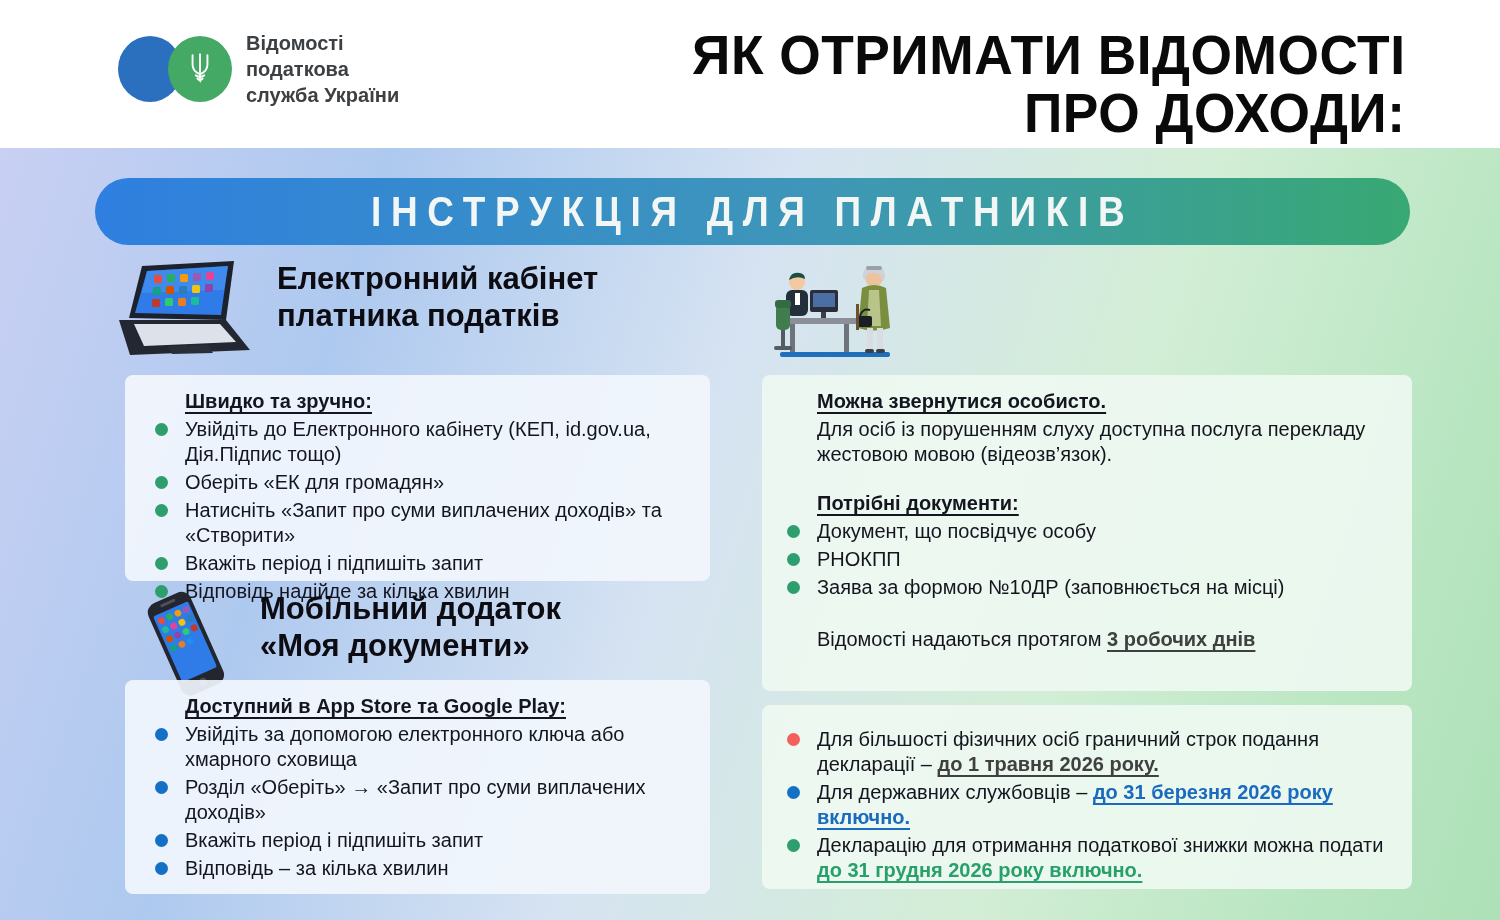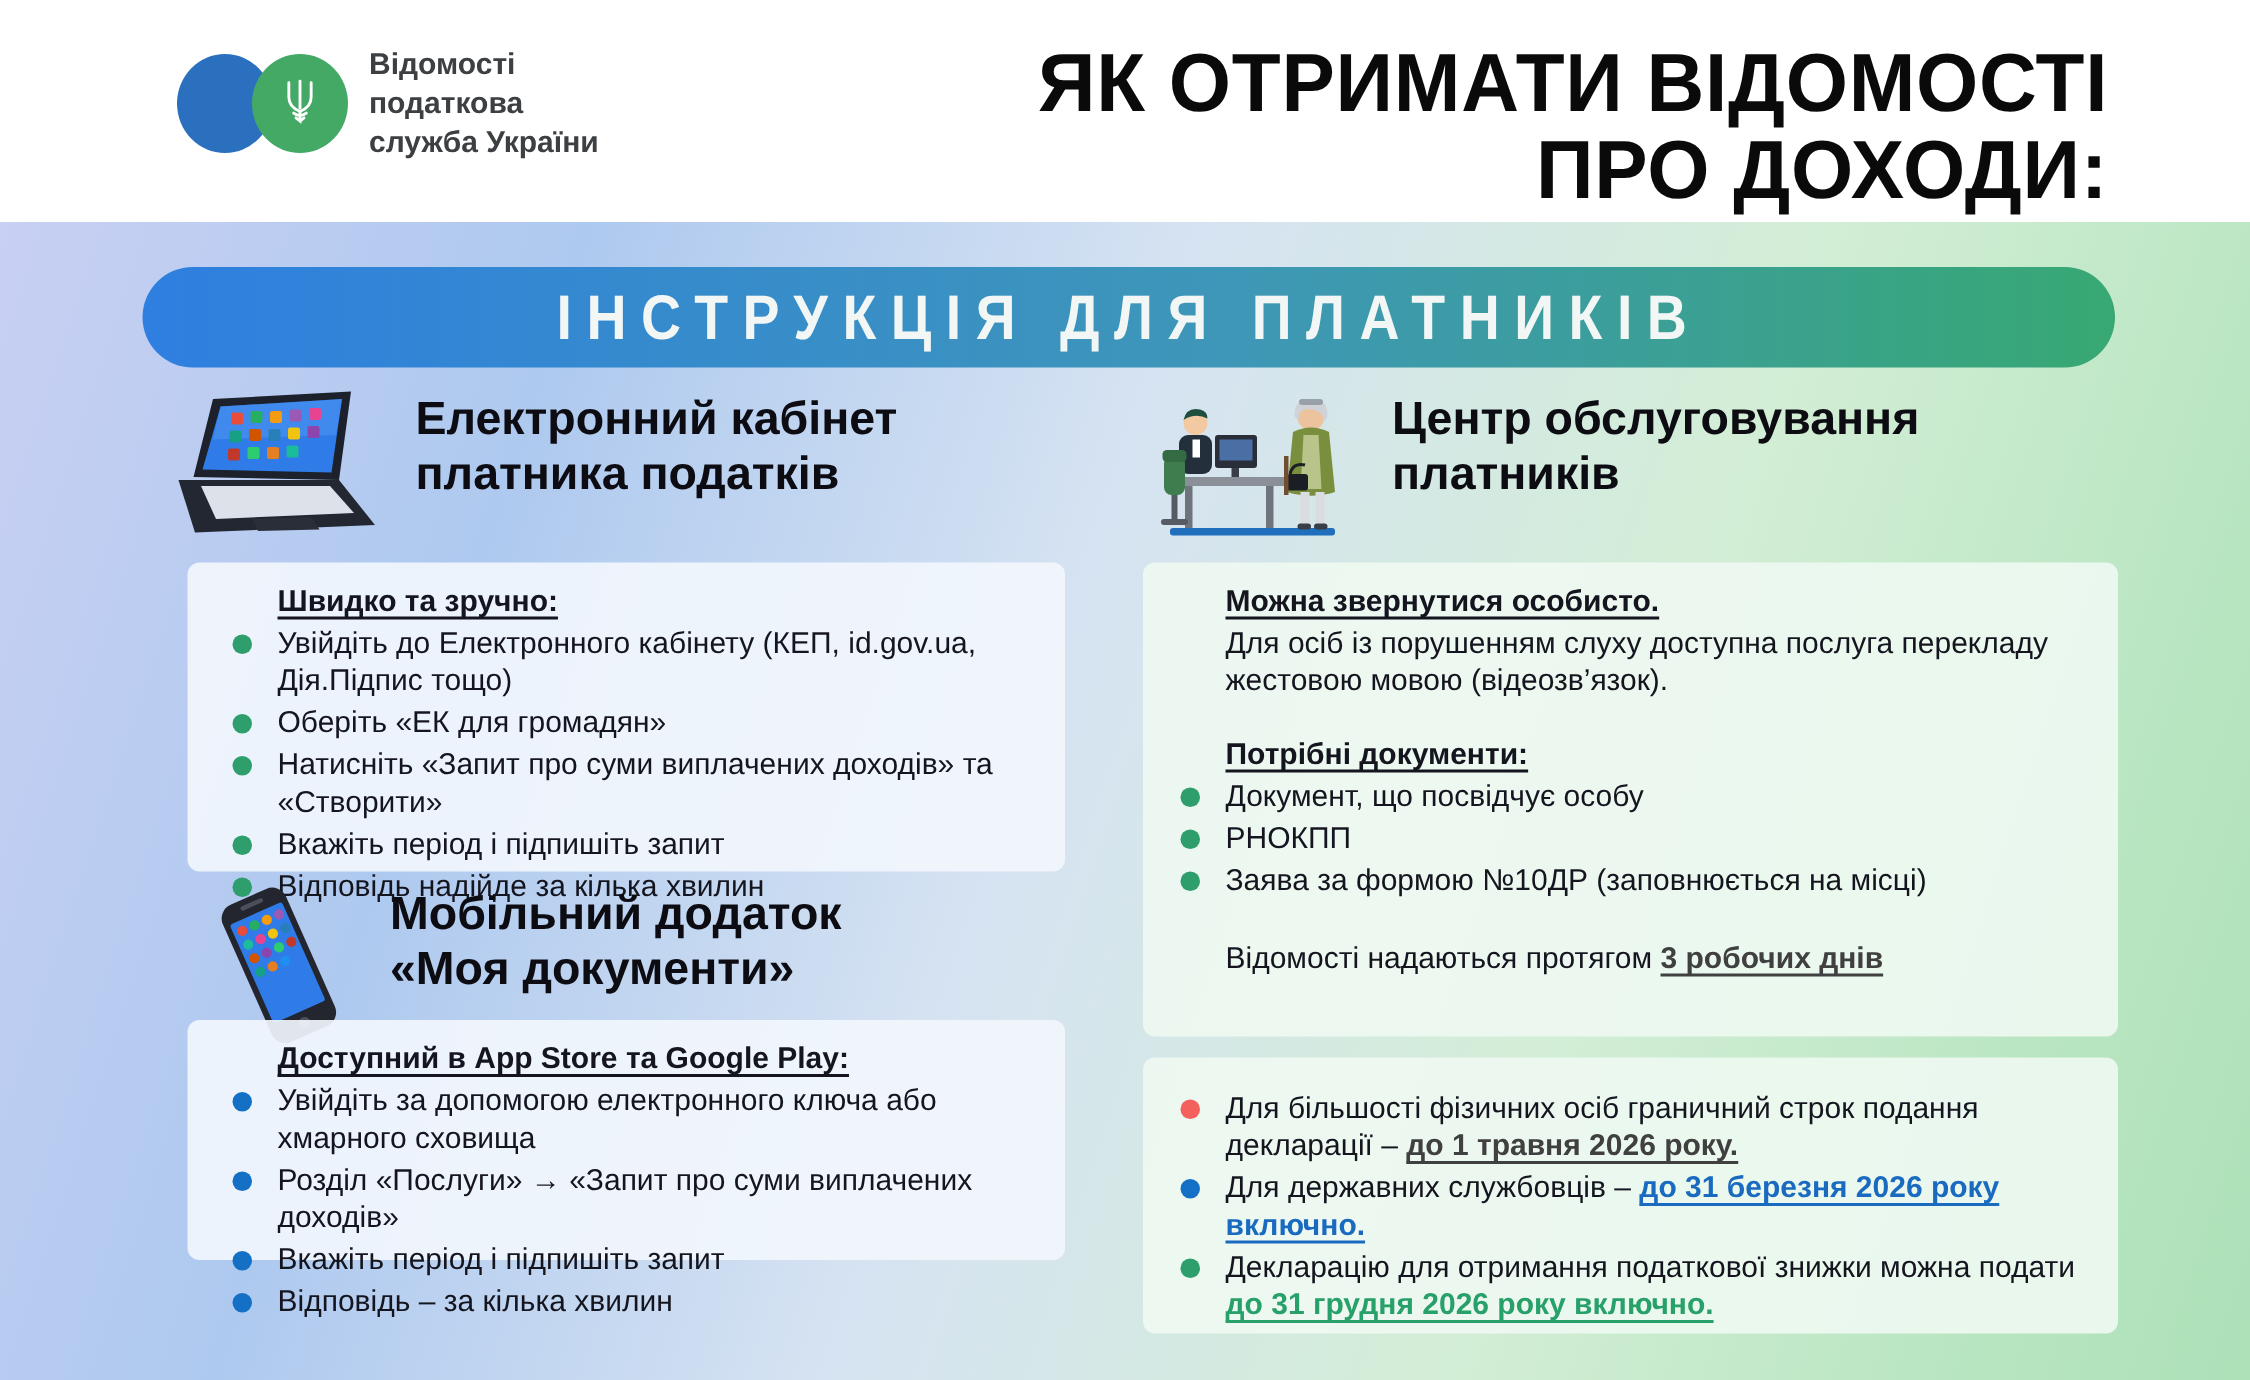--- a/index.html
+++ b/index.html
@@ -172,30 +172,30 @@
           <rect x="48" y="8" width="16" height="3" rx="1.5" fill="#4a4f5a"></rect>
           <circle cx="56" cy="96" r="4" fill="#4a4f5a"></circle>
         </g>
       </svg>
       <h2>
         <div>Мобільний додаток</div>
         <div>«Моя документи»</div>
       </h2>
     </div>
 
-    <div class="card blue-card" style="left:125px;top:532px;width:585px;height:160px;">
+    <div class="card blue-card" style="left:125px;top:532px;width:585px;height:214px;">
       <div class="card-heading">Доступний в App Store та Google Play:</div>
       <ul>
         <li>
             <span class="dot b"></span>
             <span>Увійдіть за допомогою електронного ключа або хмарного сховища</span>
           </li>
         <li>
             <span class="dot b"></span>
-            <span>Розділ «Послуги» → «Запит про суми виплачених доходів»</span>
+            <span>Розділ «Оберіть» → «Запит про суми виплачених доходів»</span>
           </li>
         <li>
             <span class="dot b"></span>
             <span>Вкажіть період і підпишіть запит</span>
           </li>
         <li>
             <span class="dot b"></span>
             <span>Відповідь – за кілька хвилин</span>
           </li>
       </ul>
@@ -224,24 +224,20 @@
         <path d="M92 28 q12 -6 24 0 l4 40 q-16 5 -32 0 z" fill="#7a8f3e"></path>
         <path d="M99 30 h10 l2 36 h-14 z" fill="#b9c48a"></path>
         <rect x="88" y="56" width="14" height="11" rx="2" fill="#1b1e24"></rect>
         <path d="M90 56 q2 -8 10 -6" stroke="#1b1e24" stroke-width="2" fill="none"></path>
         <rect x="97" y="68" width="6" height="22" fill="#d9dce1"></rect>
         <rect x="107" y="68" width="6" height="22" fill="#d9dce1"></rect>
         <rect x="95" y="89" width="9" height="4" rx="2" fill="#3a3e48"></rect>
         <rect x="106" y="89" width="9" height="4" rx="2" fill="#3a3e48"></rect>
         <rect x="86" y="44" width="3" height="26" fill="#6e4f2f"></rect>
       </svg>
-      <h2>
-        <div>Центр обслуговування</div>
-        <div>платників</div>
-      </h2>
     </div>
 
     <div class="card green-card" style="left:762px;top:227px;width:650px;height:316px;padding-left:55px;">
       <div class="card-heading">Можна звернутися особисто.</div>
       <p class="note">Для осіб із порушенням слуху доступна послуга перекладу жестовою мовою (відеозв’язок).</p>
       <div class="spacer"></div>
       <div class="card-heading">Потрібні документи:</div>
       <ul>
         <li>
             <span class="dot g"></span>

